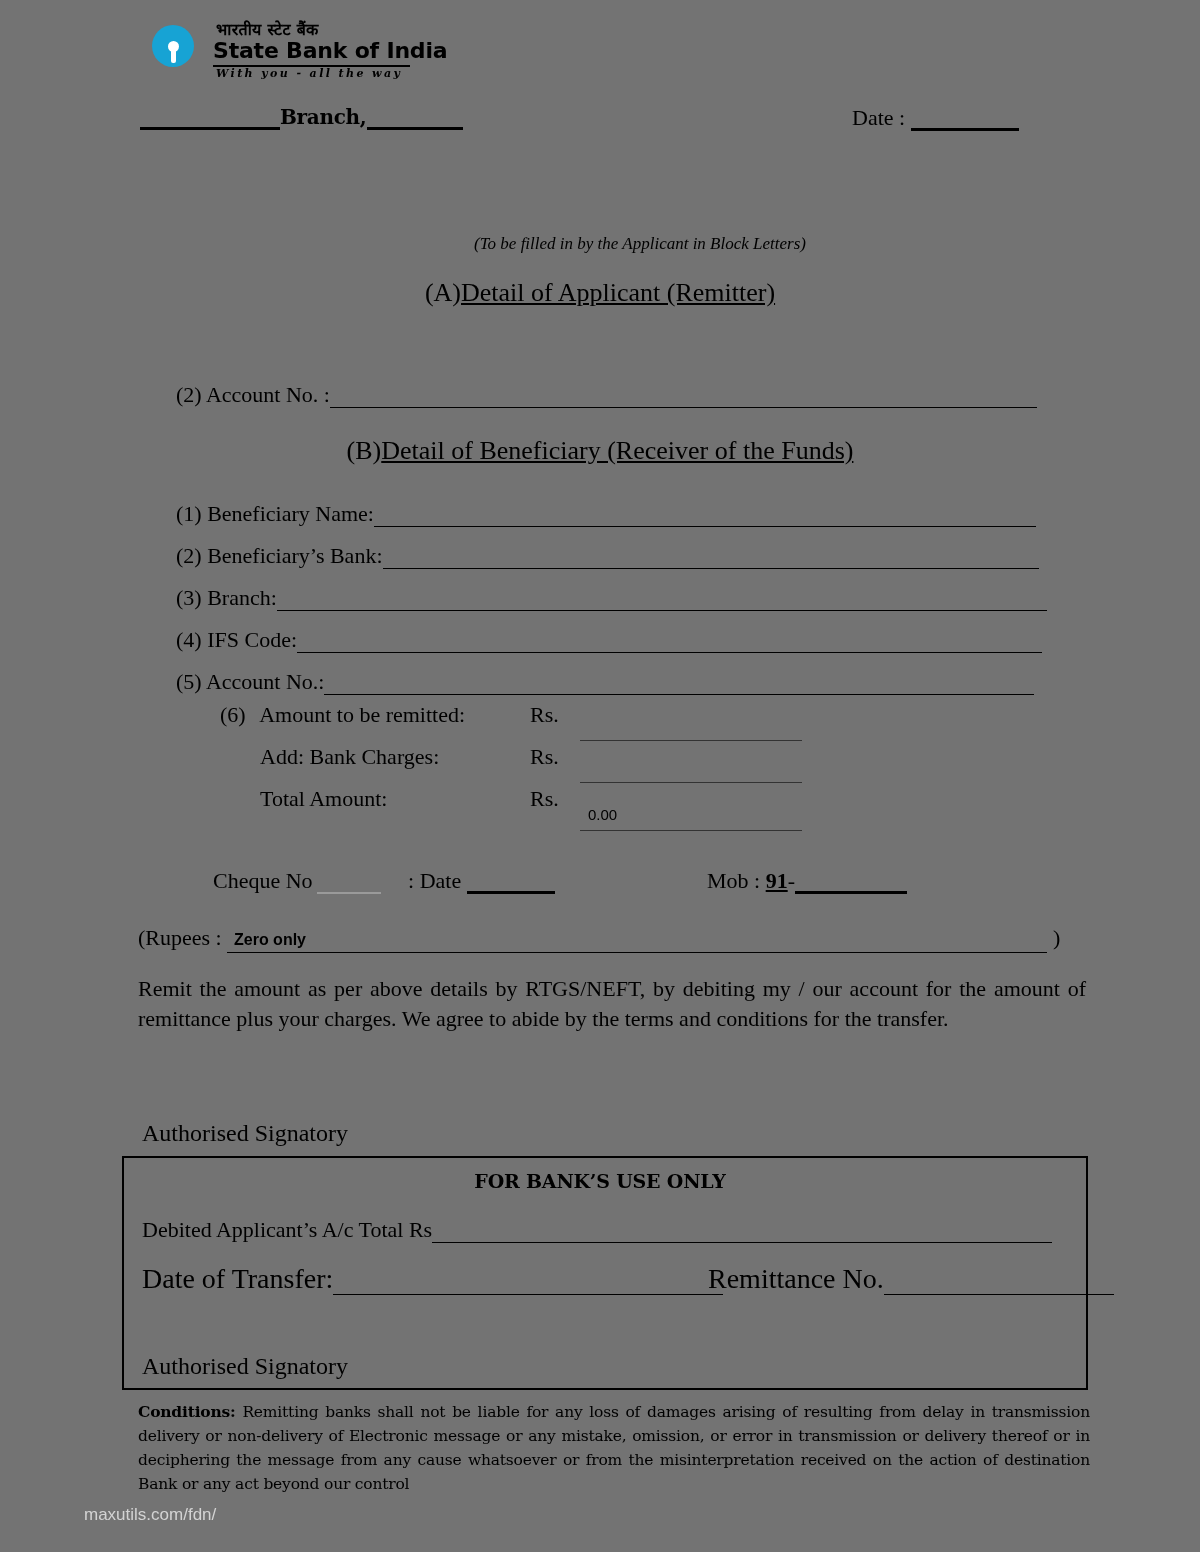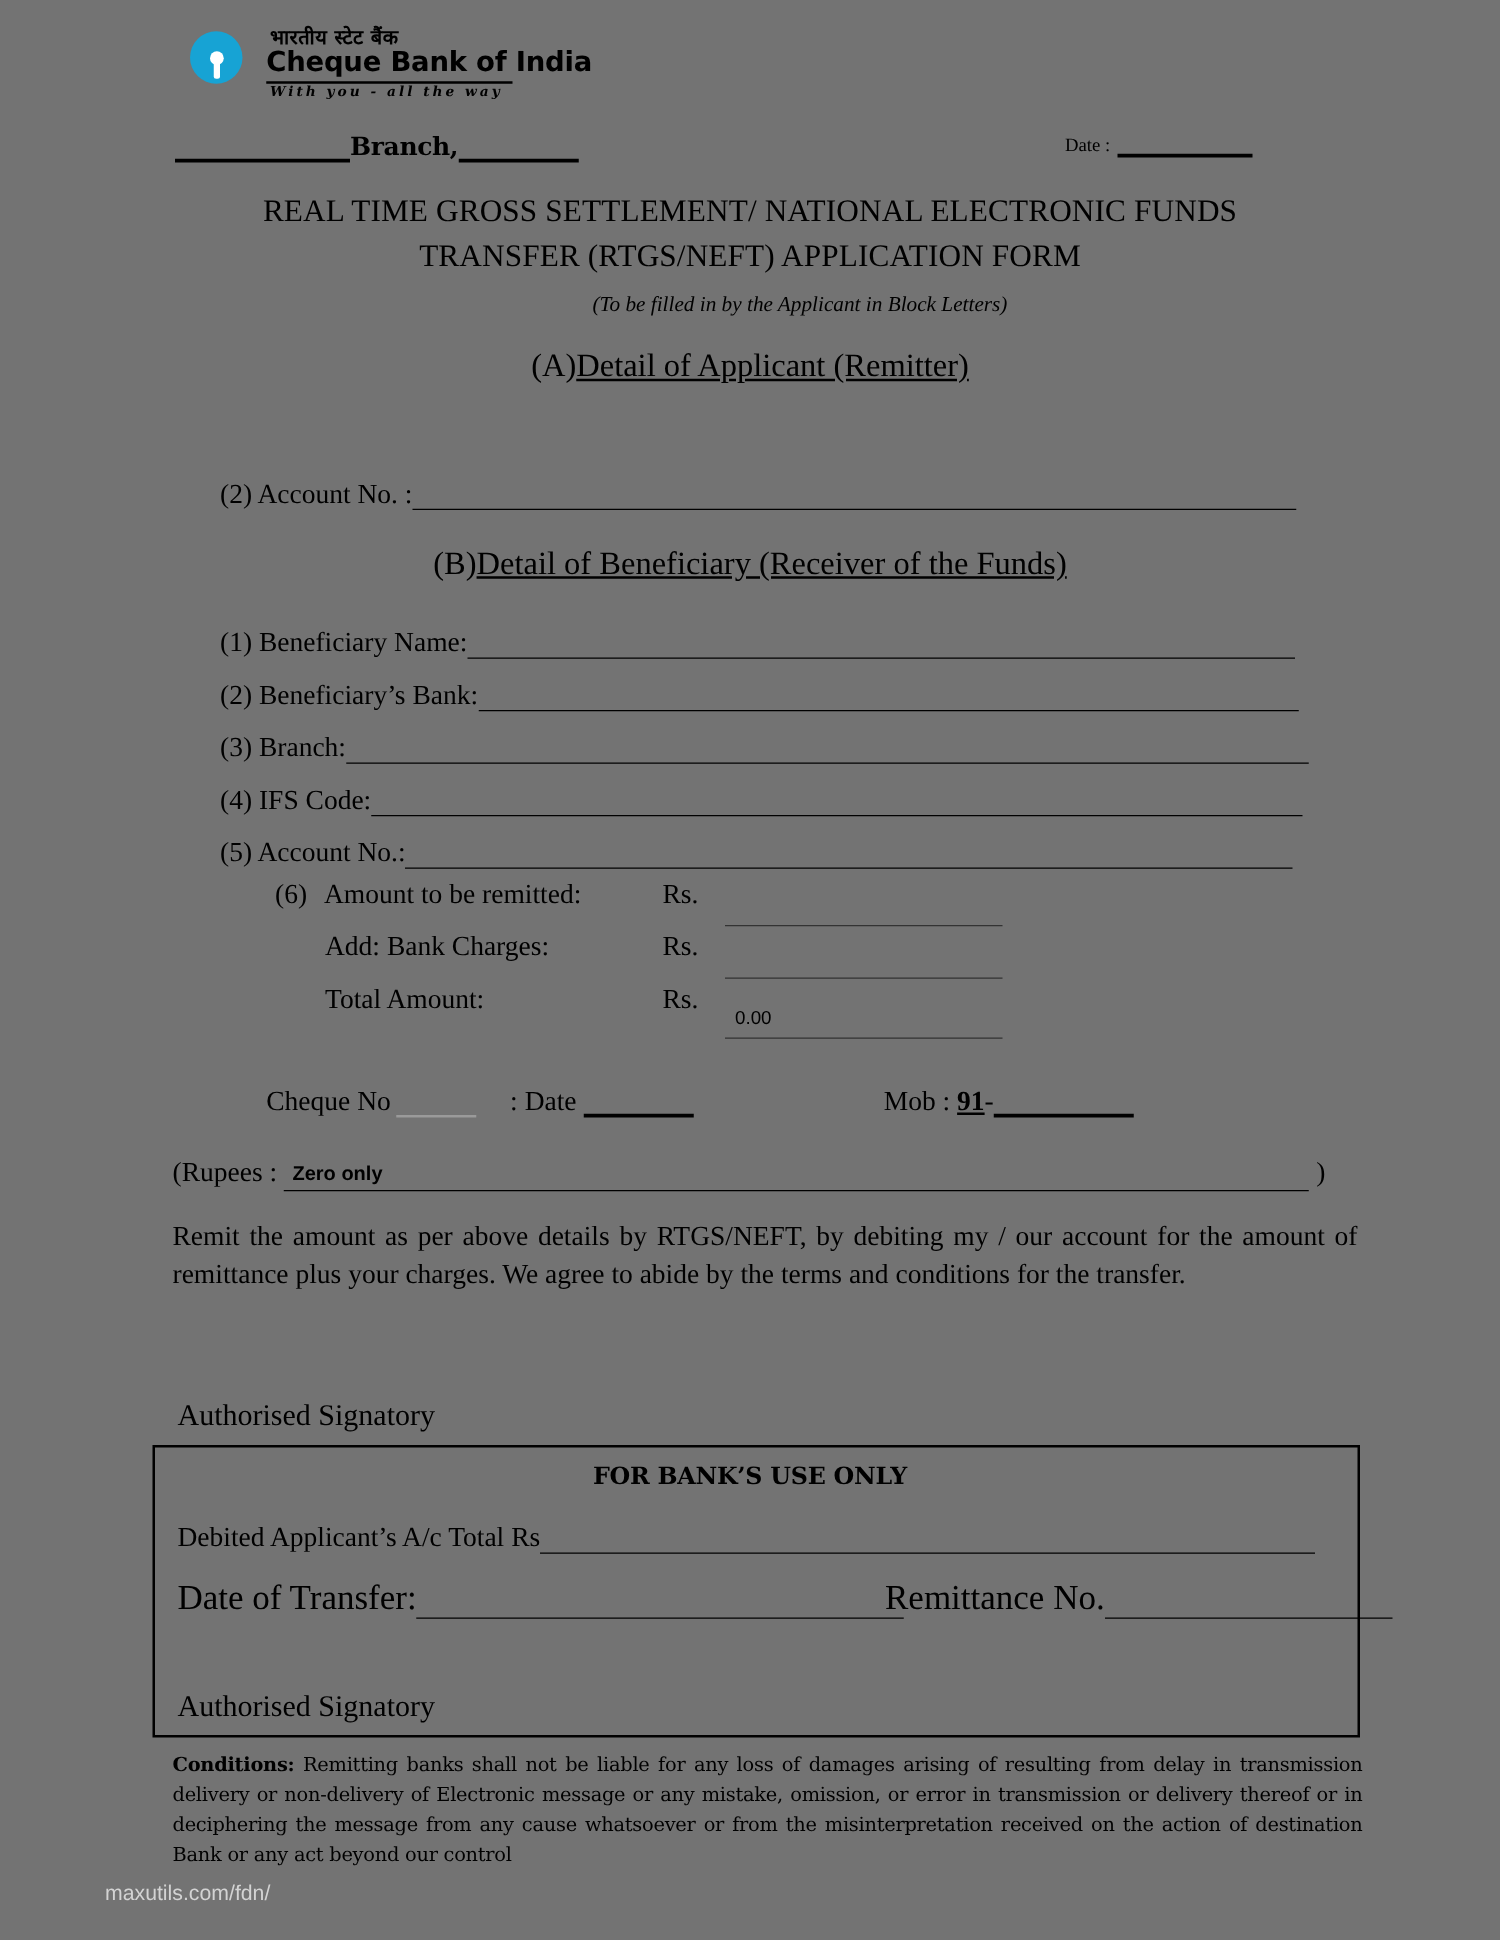--- a/index.html
+++ b/index.html
@@ -119,21 +119,21 @@
     font-size: 21px;
   }
   .branch-blank1 { width: 140px; height: 18px; }
   .branch-word {
     font-family: "DejaVu Serif", serif;
     font-weight: bold;
     font-size: 20px;
     letter-spacing: -0.3px;
   }
   .branch-blank2 { width: 96px; height: 18px; }
-  .date-group { position: absolute; left: 712px; top: 0; font-size: 15px; }
+  .date-group { position: absolute; left: 712px; top: 0; font-size: 22px; }
   .date-blank { width: 108px; height: 18px; margin-left: 6px; }
 
   
   .form-title {
     position: absolute;
     left: 0;
     top: 152px;
     width: 1200px;
     text-align: center;
     font-size: 25px;
@@ -332,37 +332,33 @@
 <body>
 
 <div id="page">
 
   <div class="logo-block">
     <div class="logo-circle">
       <div class="logo-keyhole-head"></div>
       <div class="logo-keyhole-stem"></div>
     </div>
     <div class="logo-hindi">भारतीय स्टेट बैंक</div>
-    <div class="logo-name">Cheque Bank of India</div>
+    <div class="logo-name">State Bank of India</div>
     <div class="logo-rule"></div>
     <div class="logo-tag">With you - all the way</div>
   </div>
 
   <div class="branch-row">
     <span class="ul-thick branch-blank1"></span><span class="branch-word">Branch,</span><span class="ul-thick branch-blank2"></span>
     <span class="date-group">
       <span>Date</span>
       <span>:</span><span class="ul-thick date-blank"></span>
     </span>
   </div>
 
-  <div class="form-title">
-    <div>REAL TIME GROSS SETTLEMENT/ NATIONAL ELECTRONIC FUNDS</div>
-    <div>TRANSFER (RTGS/NEFT) APPLICATION FORM</div>
-  </div>
   <div class="subtitle">(To be filled in by the Applicant in Block Letters)</div>
 
   <div class="section-a">
     <span>(A)</span><span class="u">Detail of Applicant (Remitter)</span>
   </div>
 
 
   <div class="field" style="left:176px; top:382px;">
     <span>(2)</span>
     <span class="lbl">Account No. :</span><span class="ul-thin line" style="width:707px;"></span>

